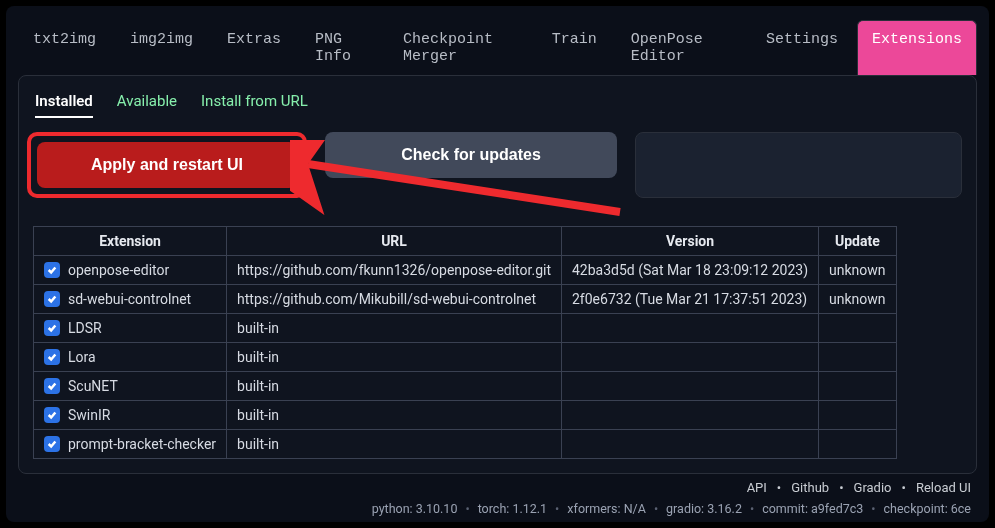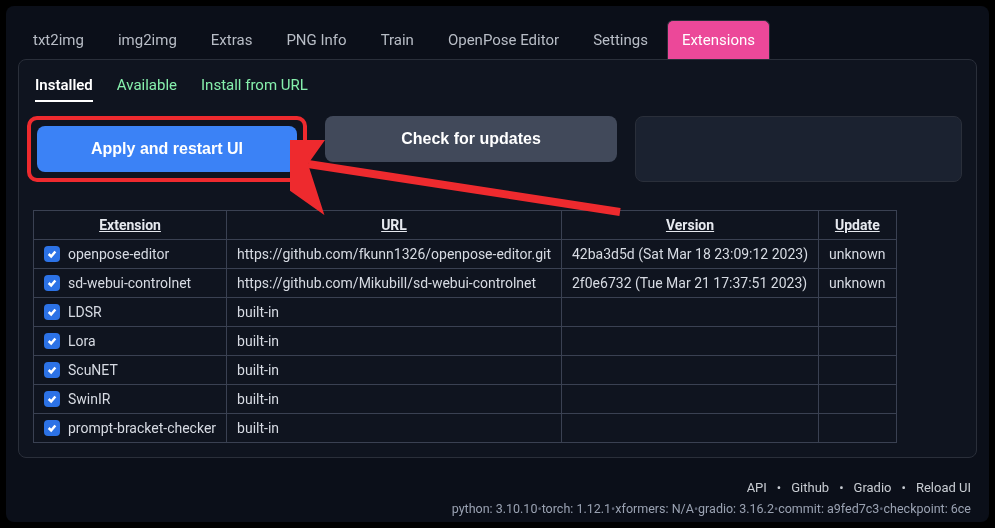--- a/index.html
+++ b/index.html
@@ -25,20 +25,21 @@
     padding: 14px 12px 0 12px;
     font-size: 15px;
   }
   .main-tab {
     padding: 10px 14px;
     color: #b8bdc6;
     cursor: pointer;
     border: 1px solid transparent;
     border-bottom: none;
     border-radius: 6px 6px 0 0;
+    font-family: Liberation Mono, monospace;
   }
   .main-tab.active {
     color: #fff;
     border-color: #2a2f3a;
     background: #ec4899;
   }
   .tab-panel {
     border: 1px solid #2a2f3a;
     border-radius: 8px;
     margin: 0 12px 12px 12px;
@@ -65,21 +66,21 @@
     display: flex;
     align-items: center;
     justify-content: center;
     font-weight: 700;
     font-size: 16px;
     color: #fff;
     cursor: pointer;
     border: none;
   }
   .btn-apply {
-    background: #3b82f6;
+    background: #b91c1c;
     width: 260px;
   }
   .apply-outline {
     position: relative;
     padding: 6px;
     border: 4px solid #ee2a2e;
     border-radius: 10px;
     margin-left: -6px;
   }
   .btn-check {
@@ -101,21 +102,20 @@
     border: 1px solid #3a4152;
     padding: 6px 10px;
     text-align: left;
     color: #d7dbe3;
     vertical-align: middle;
   }
   th {
     text-align: center;
     font-weight: 700;
     color: #e6e9ef;
-    text-decoration: underline;
   }
   .ext-cell { display: flex; align-items: center; gap: 8px; white-space: nowrap; }
   .chk {
     width: 16px; height: 16px;
     background: #2c72e6;
     border-radius: 4px;
     display: inline-flex;
     align-items: center;
     justify-content: center;
     flex-shrink: 0;
@@ -126,41 +126,42 @@
     bottom: 0;
     left: 0; right: 0;
     text-align: right;
     padding: 0 18px 6px 0;
     font-size: 13px;
     color: #b8bdc6;
   }
   .footer-links { display: flex; gap: 10px; justify-content: flex-end; align-items: flex-start; margin-bottom: 6px; }
   .footer-links span { color: #c9cdd3; }
   .dot { color: #6a7284; }
-  .footer-meta { display: flex; justify-content: flex-end; align-items: center; font-size: 12.5px; color: #9aa2b2; padding-left: 28px; }
+  .footer-meta { display: flex; gap: 8px; justify-content: flex-end; align-items: center; font-size: 12.5px; color: #9aa2b2; padding-left: 28px; }
   .footer-meta .dot { color: #5a6172; }
   
   .arrow {
     position: absolute;
     left: 290px;
     top: 140px;
     width: 350px;
     height: 80px;
     pointer-events: none;
   }
 </style>
 </head>
 <body>
 
 <div class="frame">
   <div class="main-tabs">
     <div class="main-tab">txt2img</div>
     <div class="main-tab">img2img</div>
     <div class="main-tab">Extras</div>
     <div class="main-tab">PNG Info</div>
+    <div class="main-tab">Checkpoint Merger</div>
     <div class="main-tab">Train</div>
     <div class="main-tab">OpenPose Editor</div>
     <div class="main-tab">Settings</div>
     <div class="main-tab active">Extensions</div>
   </div>
 
   <div class="tab-panel">
     <div class="sub-tabs">
       <div class="sub-tab active">Installed</div>
       <div class="sub-tab">Available</div>

